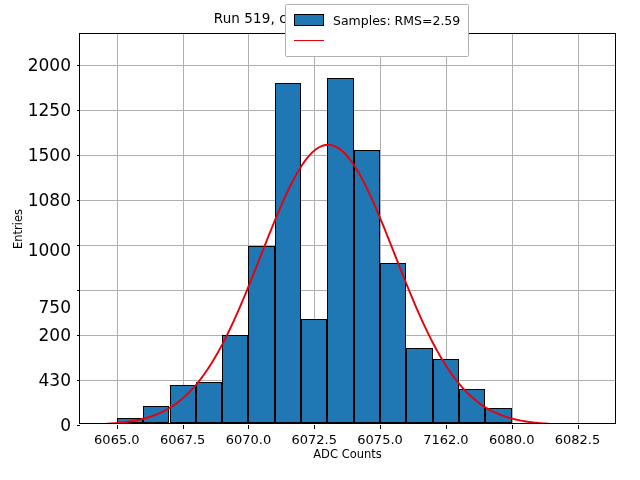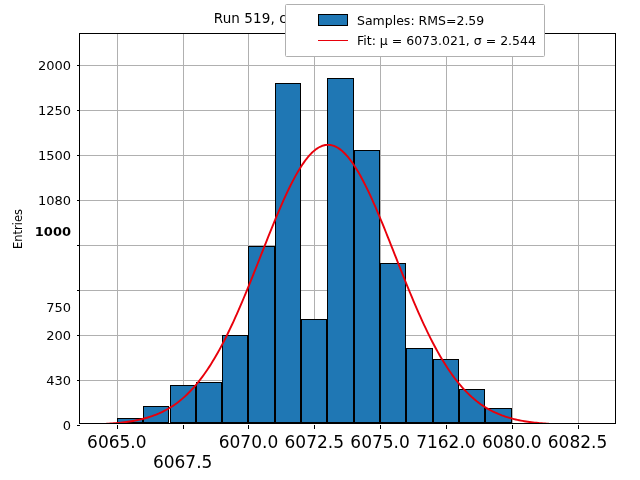--- a/index.html
+++ b/index.html
@@ -23,25 +23,25 @@
 
   .gl{position:absolute;background:#b0b0b0;}
   .gl.h{left:0;width:100%;height:1px;}
   .gl.v{top:0;height:100%;width:1px;}
 
   
   .tick-x{position:absolute;width:1px;height:3.5px;background:#000000;top:391px;}
   .tick-y{position:absolute;height:1px;width:3.5px;background:#000000;left:-3.5px;}
   .xlab{
     position:absolute;top:398px;transform:translateX(-50%);
-    font-size:17px;color:#000000;white-space:nowrap;
+    font-size:13px;color:#000000;white-space:nowrap;
   }
   .ylab{
     position:absolute;left:-9px;transform:translate(-100%,-50%);
-    font-size:13px;color:#000000;white-space:nowrap;
+    font-size:17px;color:#000000;white-space:nowrap;
   }
 
   #xaxis-title{
     position:absolute;left:79px;top:447px;width:537px;text-align:center;
     font-size:11.5px;color:#000000;
   }
   #yaxis-title{
     position:absolute;left:11px;top:33px;height:391px;width:16px;
     font-size:11.5px;color:#000000;
   }
@@ -56,21 +56,21 @@
     position:absolute;bottom:0;background:#1f77b4;
     border:1.25px solid #000000;box-sizing:border-box;
   }
 
   
   #legend{
     position:absolute;left:285px;top:4px;
     background:#ffffff;border:0.9px solid #b0b0b0;border-radius:1.5px;
     padding:5px 8px 6px 8px;box-sizing:border-box;
   }
-  .legrow{display:flex;align-items:center;height:20px;margin-left:24px;}
+  .legrow{display:flex;align-items:center;height:20px;}
   .legtxt{font-size:12.5px;color:#000000;white-space:nowrap;}
   .swatch-patch{
     width:30px;height:12px;background:#1f77b4;border:1.3px solid #000000;
     box-sizing:border-box;margin-right:9px;
   }
   .swatch-line{
     width:30px;height:0;border-top:1.9px solid #e8000b;margin-right:9px;
   }
 </style>
 </head>
@@ -118,21 +118,21 @@
           <div class="bar" title="6079.5: 85" style="left: 405.382px; width: 26.3235px; height: 15.3157px;"></div>
         </div>
       <svg id="fit-layer" width="537" height="391" viewBox="0 0 537 391" style="position:absolute;left:0;top:0;overflow:visible;">
         <path id="fit-path" fill="none" stroke="#e8000b" stroke-width="1.9" stroke-linecap="round" stroke-linejoin="round" d="M18.43 390.21 L20.16 390.14 L21.89 390.06 L23.62 389.98 L25.35 389.89 L27.08 389.79 L28.81 389.68 L30.55 389.56 L32.28 389.44 L34.01 389.30 L35.74 389.16 L37.47 389.00 L39.20 388.83 L40.93 388.65 L42.66 388.45 L44.40 388.24 L46.13 388.02 L47.86 387.78 L49.59 387.52 L51.32 387.25 L53.05 386.95 L54.78 386.64 L56.51 386.30 L58.25 385.94 L59.98 385.56 L61.71 385.15 L63.44 384.72 L65.17 384.25 L66.90 383.76 L68.63 383.24 L70.36 382.69 L72.10 382.10 L73.83 381.48 L75.56 380.82 L77.29 380.12 L79.02 379.39 L80.75 378.61 L82.48 377.79 L84.22 376.92 L85.95 376.01 L87.68 375.04 L89.41 374.03 L91.14 372.96 L92.87 371.84 L94.60 370.67 L96.33 369.44 L98.07 368.14 L99.80 366.79 L101.53 365.37 L103.26 363.89 L104.99 362.34 L106.72 360.73 L108.45 359.04 L110.18 357.28 L111.92 355.45 L113.65 353.55 L115.38 351.57 L117.11 349.51 L118.84 347.37 L120.57 345.16 L122.30 342.86 L124.03 340.49 L125.77 338.03 L127.50 335.49 L129.23 332.86 L130.96 330.15 L132.69 327.36 L134.42 324.49 L136.15 321.53 L137.88 318.49 L139.62 315.37 L141.35 312.16 L143.08 308.88 L144.81 305.51 L146.54 302.07 L148.27 298.54 L150.00 294.95 L151.73 291.28 L153.47 287.54 L155.20 283.73 L156.93 279.85 L158.66 275.91 L160.39 271.92 L162.12 267.86 L163.85 263.75 L165.59 259.60 L167.32 255.39 L169.05 251.15 L170.78 246.87 L172.51 242.56 L174.24 238.22 L175.97 233.86 L177.70 229.48 L179.44 225.10 L181.17 220.70 L182.90 216.31 L184.63 211.93 L186.36 207.55 L188.09 203.20 L189.82 198.87 L191.55 194.57 L193.29 190.31 L195.02 186.10 L196.75 181.93 L198.48 177.83 L200.21 173.78 L201.94 169.81 L203.67 165.92 L205.40 162.11 L207.14 158.40 L208.87 154.78 L210.60 151.26 L212.33 147.86 L214.06 144.57 L215.79 141.40 L217.52 138.37 L219.25 135.46 L220.99 132.70 L222.72 130.08 L224.45 127.61 L226.18 125.29 L227.91 123.13 L229.64 121.14 L231.37 119.31 L233.10 117.65 L234.84 116.17 L236.57 114.86 L238.30 113.73 L240.03 112.79 L241.76 112.02 L243.49 111.45 L245.22 111.05 L246.96 110.85 L248.69 110.83 L250.42 111.00 L252.15 111.35 L253.88 111.89 L255.61 112.62 L257.34 113.53 L259.07 114.62 L260.81 115.89 L262.54 117.34 L264.27 118.97 L266.00 120.76 L267.73 122.72 L269.46 124.85 L271.19 127.13 L272.92 129.57 L274.66 132.16 L276.39 134.90 L278.12 137.77 L279.85 140.79 L281.58 143.93 L283.31 147.19 L285.04 150.57 L286.77 154.07 L288.51 157.67 L290.24 161.36 L291.97 165.15 L293.70 169.03 L295.43 172.98 L297.16 177.01 L298.89 181.11 L300.62 185.26 L302.36 189.46 L304.09 193.72 L305.82 198.01 L307.55 202.33 L309.28 206.68 L311.01 211.05 L312.74 215.43 L314.48 219.82 L316.21 224.22 L317.94 228.61 L319.67 232.99 L321.40 237.35 L323.13 241.69 L324.86 246.01 L326.59 250.30 L328.33 254.55 L330.06 258.76 L331.79 262.92 L333.52 267.04 L335.25 271.11 L336.98 275.12 L338.71 279.07 L340.44 282.96 L342.18 286.78 L343.91 290.54 L345.64 294.22 L347.37 297.83 L349.10 301.37 L350.83 304.83 L352.56 308.21 L354.29 311.51 L356.03 314.73 L357.76 317.87 L359.49 320.93 L361.22 323.90 L362.95 326.80 L364.68 329.60 L366.41 332.33 L368.14 334.97 L369.88 337.53 L371.61 340.00 L373.34 342.39 L375.07 344.70 L376.80 346.94 L378.53 349.09 L380.26 351.16 L381.99 353.16 L383.73 355.08 L385.46 356.92 L387.19 358.69 L388.92 360.39 L390.65 362.02 L392.38 363.59 L394.11 365.08 L395.85 366.51 L397.58 367.88 L399.31 369.18 L401.04 370.43 L402.77 371.61 L404.50 372.74 L406.23 373.82 L407.96 374.84 L409.70 375.82 L411.43 376.74 L413.16 377.62 L414.89 378.45 L416.62 379.23 L418.35 379.98 L420.08 380.68 L421.81 381.35 L423.55 381.98 L425.28 382.57 L427.01 383.13 L428.74 383.66 L430.47 384.16 L432.20 384.63 L433.93 385.07 L435.66 385.48 L437.40 385.87 L439.13 386.23 L440.86 386.57 L442.59 386.89 L444.32 387.19 L446.05 387.47 L447.78 387.73 L449.51 387.97 L451.25 388.20 L452.98 388.41 L454.71 388.61 L456.44 388.79 L458.17 388.97 L459.90 389.12 L461.63 389.27 L463.36 389.41 L465.10 389.54 L466.83 389.66 L468.56 389.76"></path>
       </svg>
     </div>
     <div id="ticks-layer">
         <div class="tick-x" style="left: 37px;"></div>
         <div class="xlab" style="left: 36.8529px;">6065.0</div>
         <div class="tick-x" style="left: 103px;"></div>
-        <div class="xlab" style="left: 102.662px; margin-top: 20px;">6067.5</div>
+        <div class="xlab" style="left: 102.662px;">6067.5</div>
         <div class="tick-x" style="left: 168px;"></div>
         <div class="xlab" style="left: 168.471px;">6070.0</div>
         <div class="tick-x" style="left: 234px;"></div>
         <div class="xlab" style="left: 234.279px;">6072.5</div>
         <div class="tick-x" style="left: 300px;"></div>
         <div class="xlab" style="left: 300.088px;">6075.0</div>
         <div class="tick-x" style="left: 366px;"></div>
         <div class="xlab" style="left: 365.897px;">7162.0</div>
         <div class="tick-x" style="left: 432px;"></div>
         <div class="xlab" style="left: 431.706px;">6080.0</div>
@@ -140,40 +140,40 @@
         <div class="xlab" style="left: 497.515px;">6082.5</div>
         <div class="tick-y" style="top: 391px;"></div>
         <div class="ylab" style="top: 391px;">0</div>
         <div class="tick-y" style="top: 346px;"></div>
         <div class="ylab" style="top: 345.954px;">430</div>
         <div class="tick-y" style="top: 301px;"></div>
         <div class="ylab" style="top: 300.908px;">200</div>
         <div class="tick-y" style="top: 256px;"></div>
         <div class="ylab" style="top: 273px; text-align: right;">750</div>
         <div class="tick-y" style="top: 211px;"></div>
-        <div class="ylab" style="top: 197px; font-weight: bold;">1000</div>
+        <div class="ylab" style="top: 216px;">1000</div>
         <div class="tick-y" style="top: 166px;"></div>
         <div class="ylab" style="top: 165.77px;">1080</div>
         <div class="tick-y" style="top: 121px;"></div>
         <div class="ylab" style="top: 120.724px;">1500</div>
         <div class="tick-y" style="top: 76px;"></div>
         <div class="ylab" style="top: 75.6774px;">1250</div>
         <div class="tick-y" style="top: 31px;"></div>
         <div class="ylab" style="top: 30.6313px;">2000</div>
       </div>
   </div>
 
+  <div id="xaxis-title">ADC Counts</div>
   <div id="yaxis-title">
     <span>Entries</span>
   </div>
 
   <div id="legend">
     <div class="legrow">
       <span class="swatch-patch"></span>
       <span class="legtxt">Samples: RMS=2.59</span>
     </div>
     <div class="legrow">
       <span class="swatch-line"></span>
-      <span class="legtxt">Fit: μ = 6073.021, σ = 2.544</span>
     </div>
   </div>
 
 </div>
 
 </body></html>

